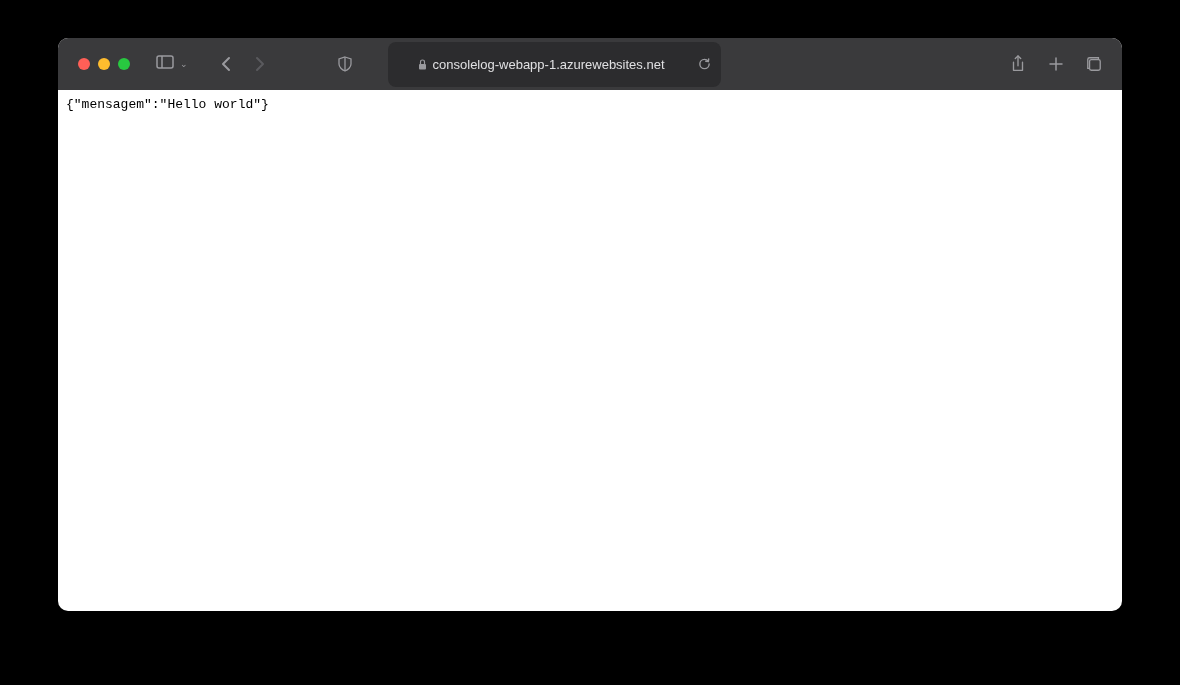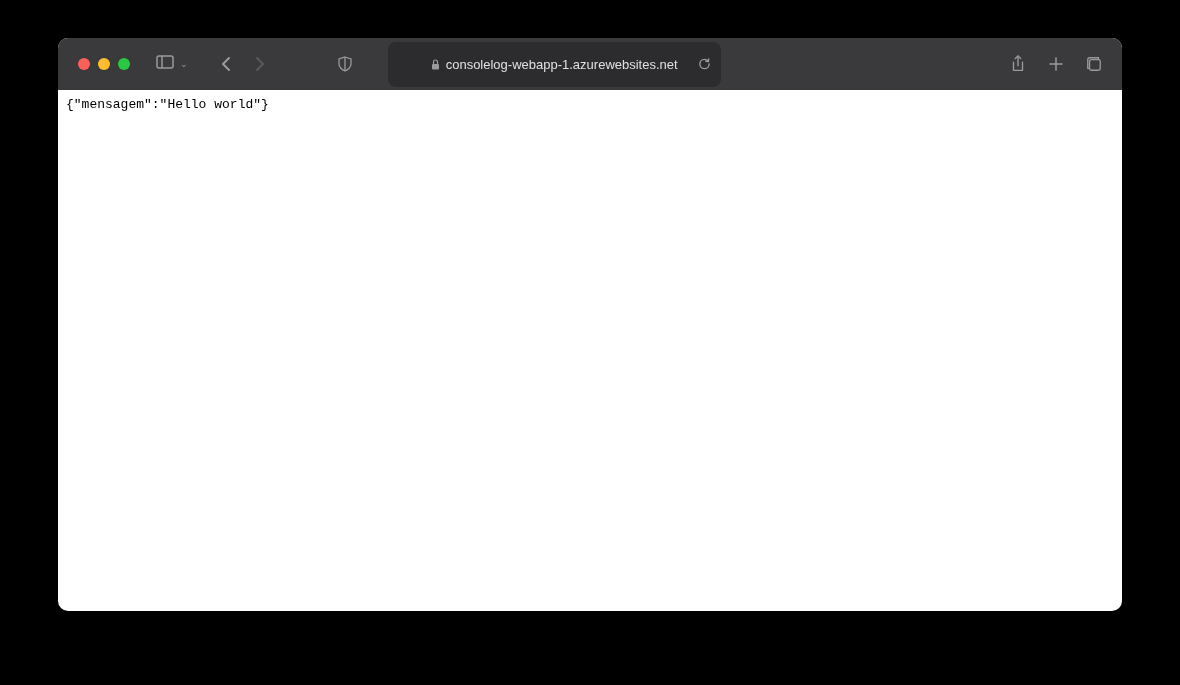--- a/index.html
+++ b/index.html
@@ -111,21 +111,21 @@
     
     .address-bar {
       flex: 1;
       max-width: 490px;
       margin-left: 28px;
       height: 45px;
       background: #2c2c2e;
       border-radius: 8px;
       display: flex;
       align-items: center;
-      justify-content: center;
+      justify-content: flex-start;
       gap: 6px;
       position: relative;
       padding: 0 30px;
     }
     
     .lock-icon {
       color: #9a9a9e;
       display: flex;
       align-items: center;
     }

